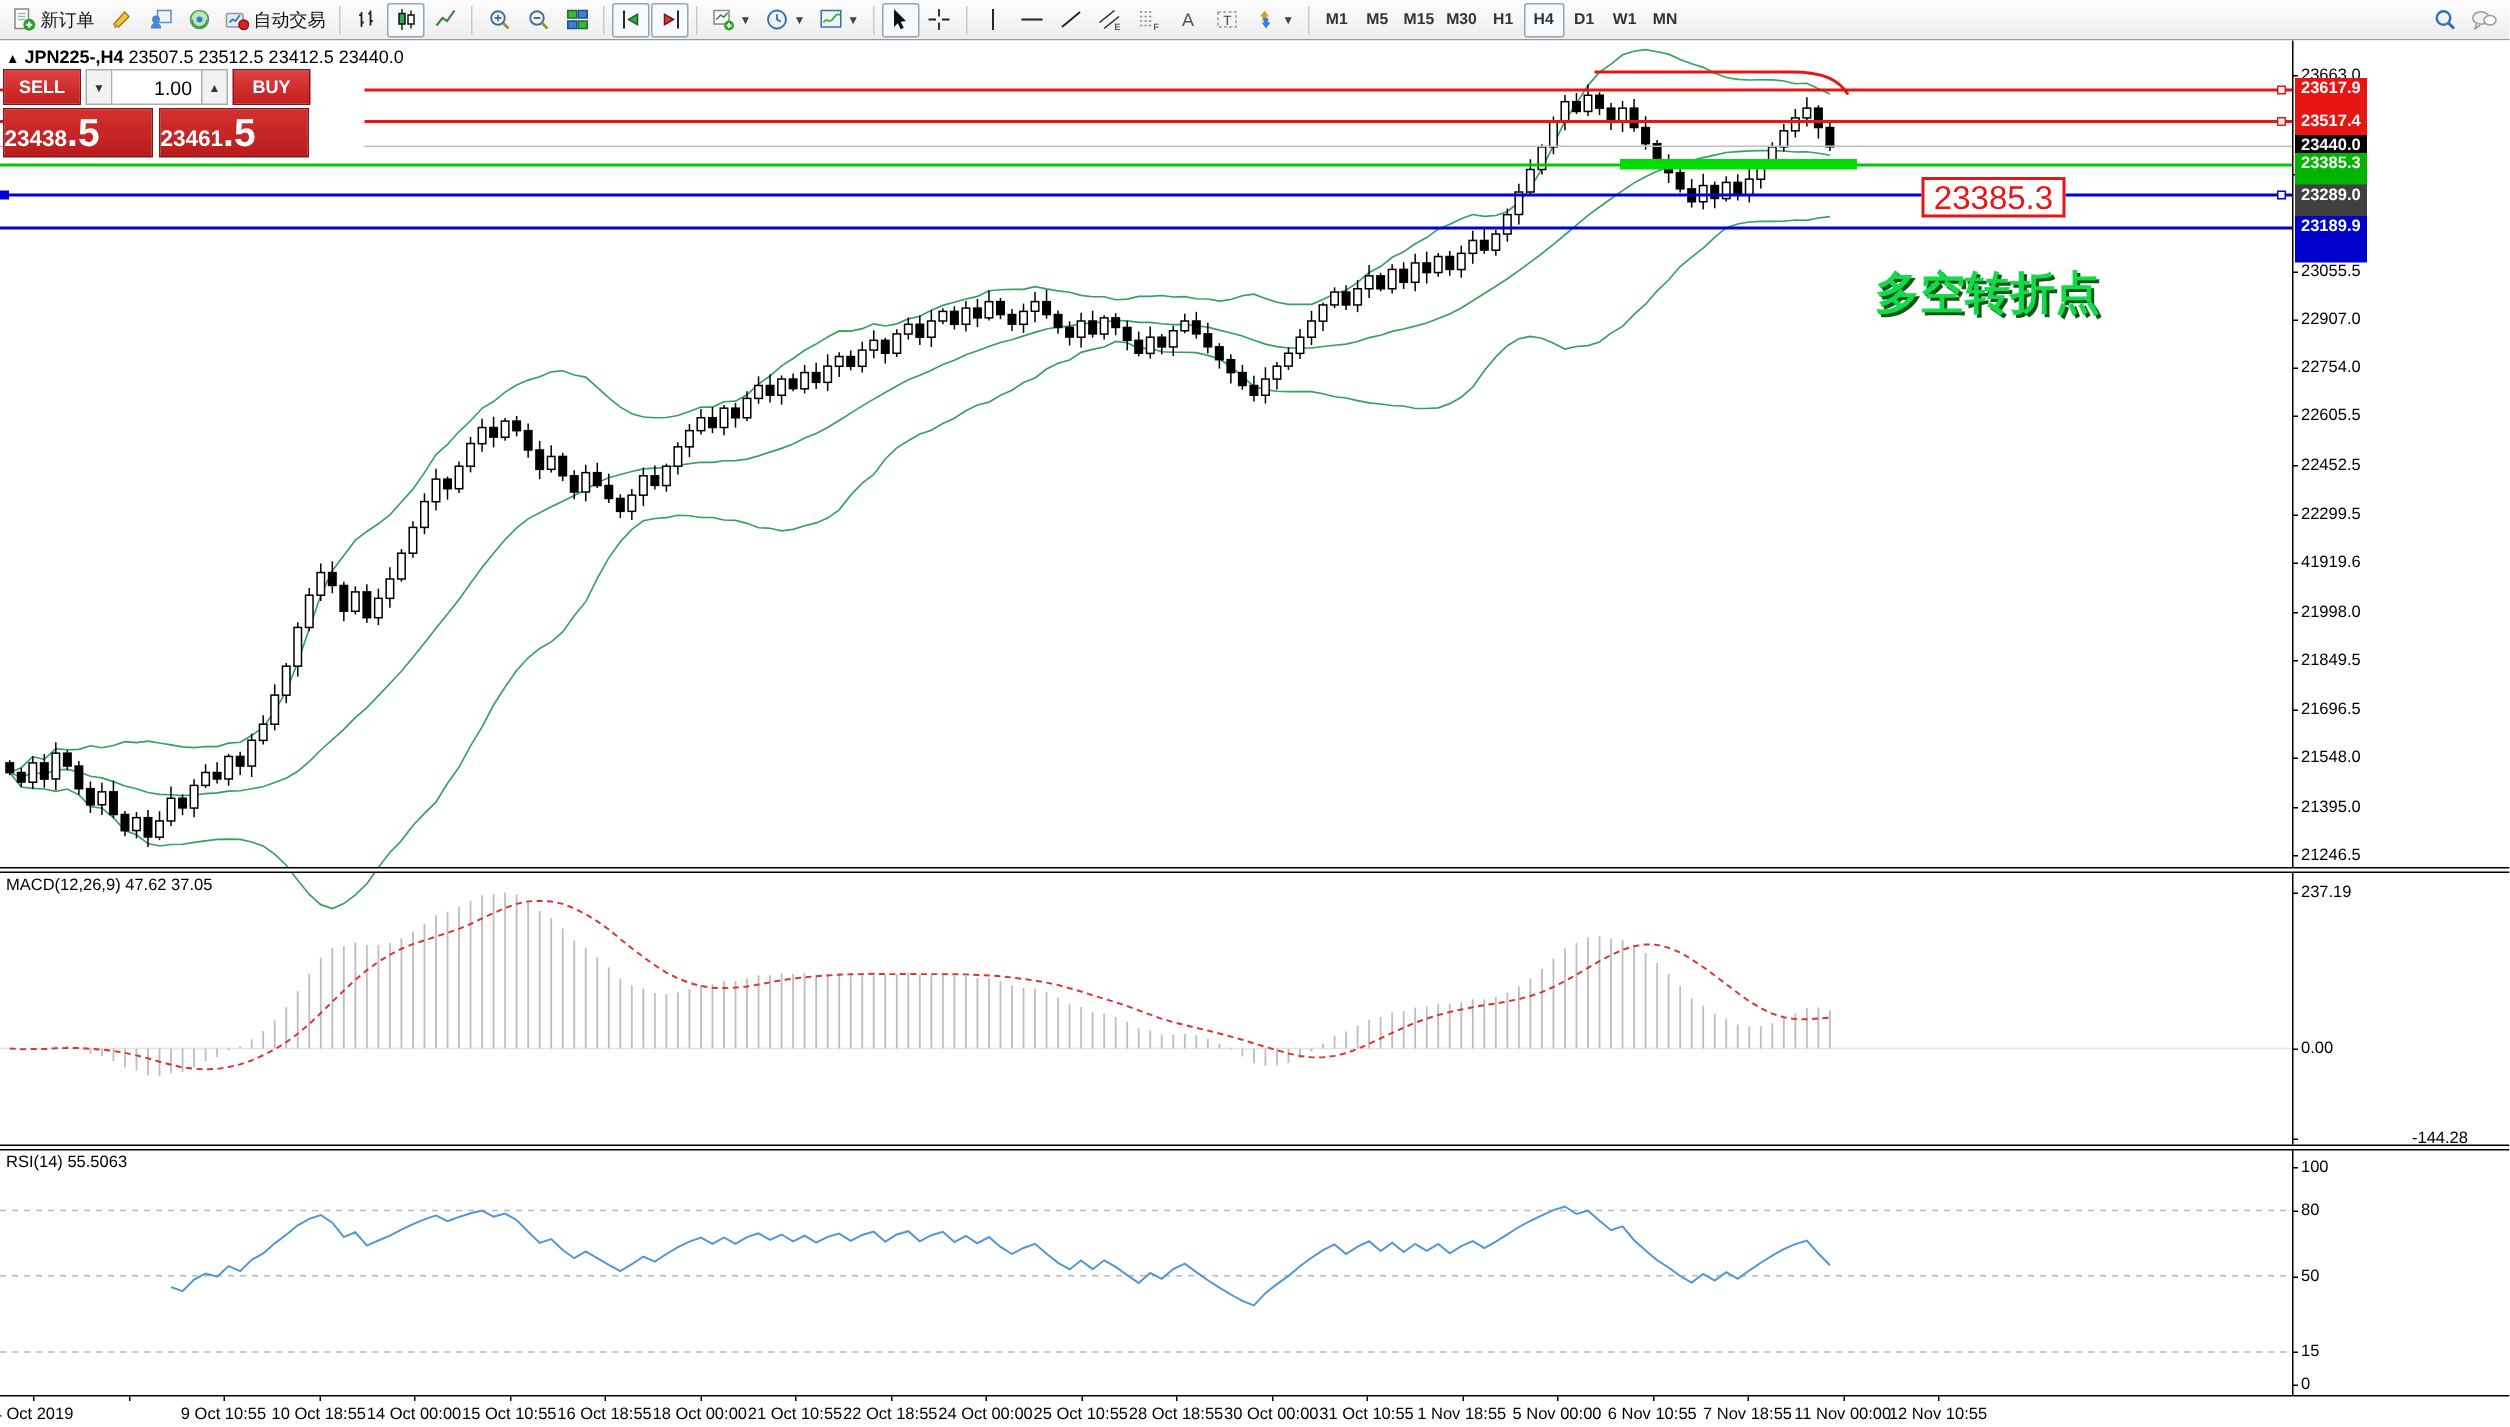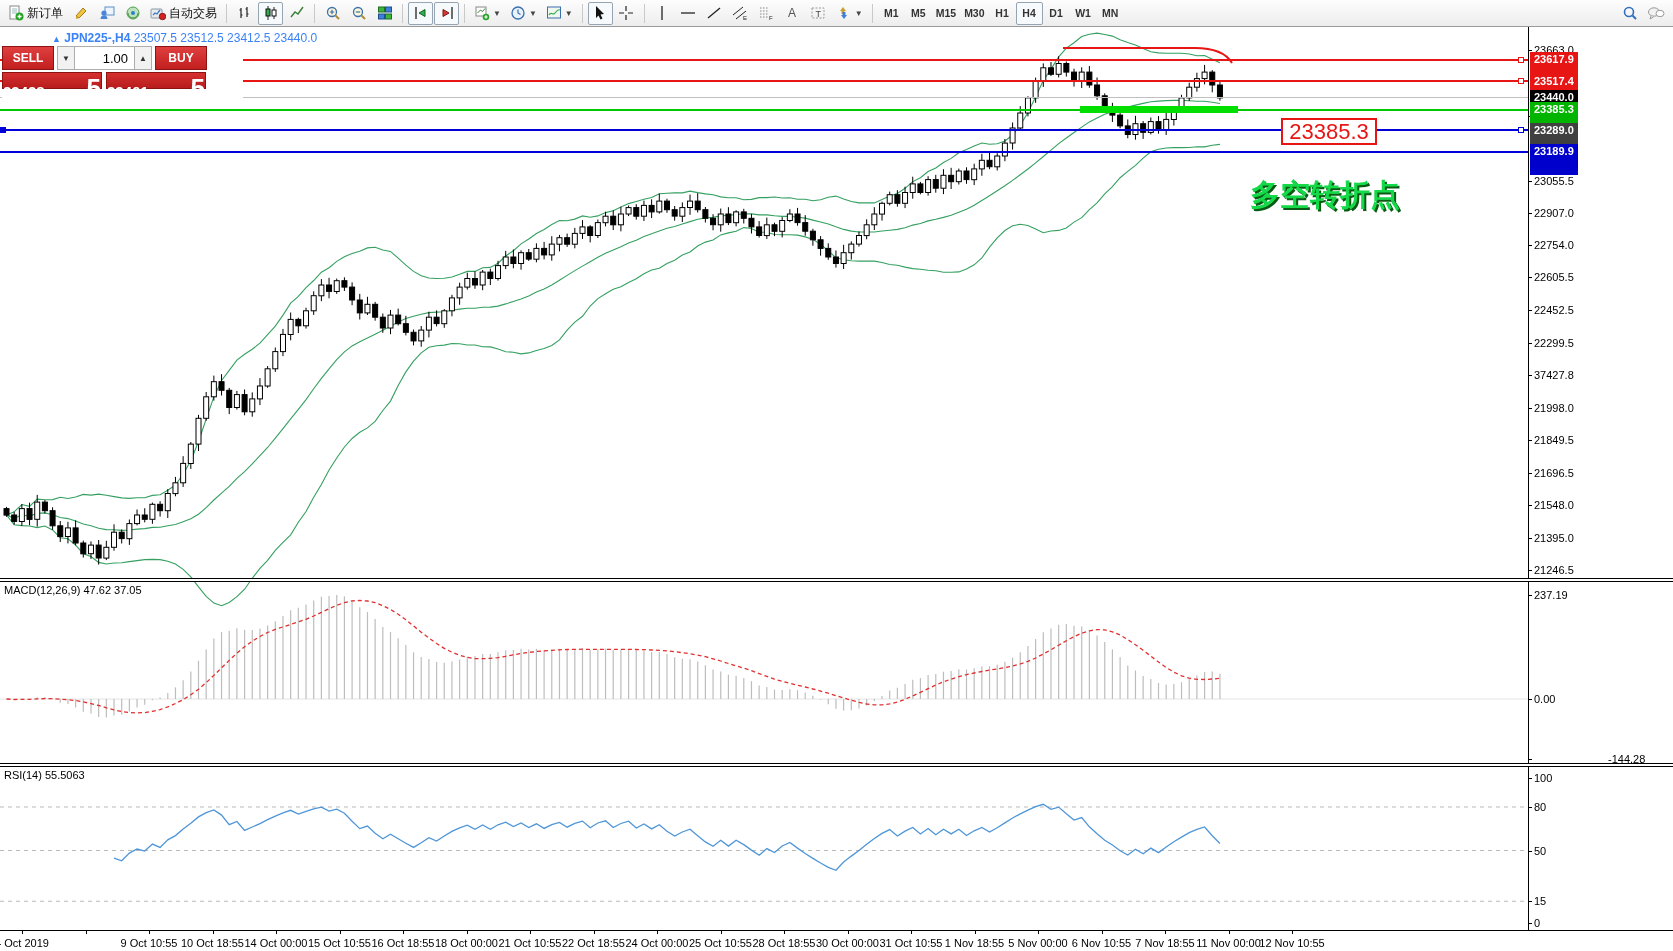--- a/index.html
+++ b/index.html
@@ -20,34 +20,34 @@
   
   #chart{position:absolute;left:0;top:27px;width:1673px;height:924px;background:#fff;}
   #plotsvg{position:absolute;left:0;top:0;width:1673px;height:924px;}
   .axis-col{position:absolute;left:1528px;top:0;width:145px;height:903px;border-left:1px solid #000;background:#fff;}
   .sep{position:absolute;left:0;width:1673px;height:4px;background:#fff;border-top:1px solid #000;border-bottom:1px solid #000;box-sizing:border-box;}
   .tick-label{position:absolute;font-size:11px;color:#000;white-space:nowrap;text-align:center;}
   .tickmark{position:absolute;width:4px;height:1px;background:#000;}
   .lvl-line{position:absolute;left:0;}
   .lvl-label{position:absolute;left:1530px;height:31px;line-height:15px;padding:0 4px;
     font-size:11px;font-weight:bold;color:#fff;white-space:nowrap;}
-  #ohlc-header{position:absolute;left:4px;top:4px;font-size:12px;color:#3b82f6;margin-left:48px;}
+  #ohlc-header{position:absolute;left:4px;top:4px;font-size:12px;color:#000000;}
   .ind-label{position:absolute;left:4px;font-size:11px;color:#000;}
   
   #trade-panel{position:absolute;left:2px;top:19px;width:205px;height:60px;background:#fff;padding-left:36px;}
   .tp-btn{position:absolute;top:0;width:52px;height:24px;background:linear-gradient(#e04040,#c21f1f);
     border:1px solid #8d1212;color:#fff;font-size:12px;font-weight:bold;
     display:flex;align-items:center;justify-content:center;box-sizing:border-box;}
   #tp-spin{position:absolute;left:55px;top:0;width:95px;height:24px;display:flex;}
   .spin-arrow{width:18px;height:24px;background:#f2f2f2;border:1px solid #adadad;box-sizing:border-box;
     display:flex;align-items:center;justify-content:center;font-size:8px;color:#333;}
   #tp-vol{flex:1;border-top:1px solid #adadad;border-bottom:1px solid #adadad;background:#fff;
     display:flex;align-items:center;justify-content:flex-end;padding-right:6px;font-size:13px;}
-  .tp-price{position:absolute;top:26px;width:100px;height:17px;background:linear-gradient(#d53030,#b81c1c);
-    border:1px solid #8d1212;color:#fff;display:flex;align-items:baseline;justify-content:space-between;box-sizing:border-box;}
+  .tp-price{position:absolute;top:26px;width:100px;height:33px;background:linear-gradient(#d53030,#b81c1c);
+    border:1px solid #8d1212;color:#fff;display:flex;align-items:baseline;justify-content:flex-start;box-sizing:border-box;}
   .tp-price .pmain{font-size:15px;font-weight:bold;line-height:31px;}
   .tp-price .pbig{font-size:26px;font-weight:bold;line-height:31px;}
   
   #price-callout{position:absolute;left:1281px;top:91px;width:96px;height:27px;background:#fff;
     border:2px solid #e81515;color:#e81515;font-size:22px;display:flex;align-items:center;justify-content:center;box-sizing:border-box;}
   #cn-note{position:absolute;left:1250px;top:148px;font-size:30px;font-weight:bold;color:#14d948;
     text-shadow:2px 2px 0 #0a5a14;white-space:nowrap;}
   #green-seg{position:absolute;left:1080px;width:158px;height:7px;background:#00df00;}
   .right-marker{position:absolute;left:1518px;width:6px;height:6px;box-sizing:border-box;}
   
@@ -779,21 +779,21 @@
       <div class="tick-label" style="left:1534px;top:179.54px">22907.0</div>
       <div class="tickmark" style="left:1528px;top:218.435px"></div>
       <div class="tick-label" style="left:1534px;top:212.435px">22754.0</div>
       <div class="tickmark" style="left:1528px;top:250.36249999999998px"></div>
       <div class="tick-label" style="left:1534px;top:244.36249999999998px">22605.5</div>
       <div class="tickmark" style="left:1528px;top:283.2575px"></div>
       <div class="tick-label" style="left:1534px;top:277.2575px">22452.5</div>
       <div class="tickmark" style="left:1528px;top:316.1525px"></div>
       <div class="tick-label" style="left:1534px;top:310.1525px">22299.5</div>
       <div class="tickmark" style="left:1528px;top:348.08px"></div>
-      <div class="tick-label" style="left:1534px;top:342.08px">37427.8</div>
+      <div class="tick-label" style="left:1534px;top:342.08px">41919.6</div>
       <div class="tickmark" style="left:1528px;top:380.975px"></div>
       <div class="tick-label" style="left:1534px;top:374.975px">21998.0</div>
       <div class="tickmark" style="left:1528px;top:412.9025px"></div>
       <div class="tick-label" style="left:1534px;top:406.9025px">21849.5</div>
       <div class="tickmark" style="left:1528px;top:445.7975px"></div>
       <div class="tick-label" style="left:1534px;top:439.7975px">21696.5</div>
       <div class="tickmark" style="left:1528px;top:477.72499999999997px"></div>
       <div class="tick-label" style="left:1534px;top:471.72499999999997px">21548.0</div>
       <div class="tickmark" style="left:1528px;top:510.62px"></div>
       <div class="tick-label" style="left:1534px;top:504.62px">21395.0</div>

